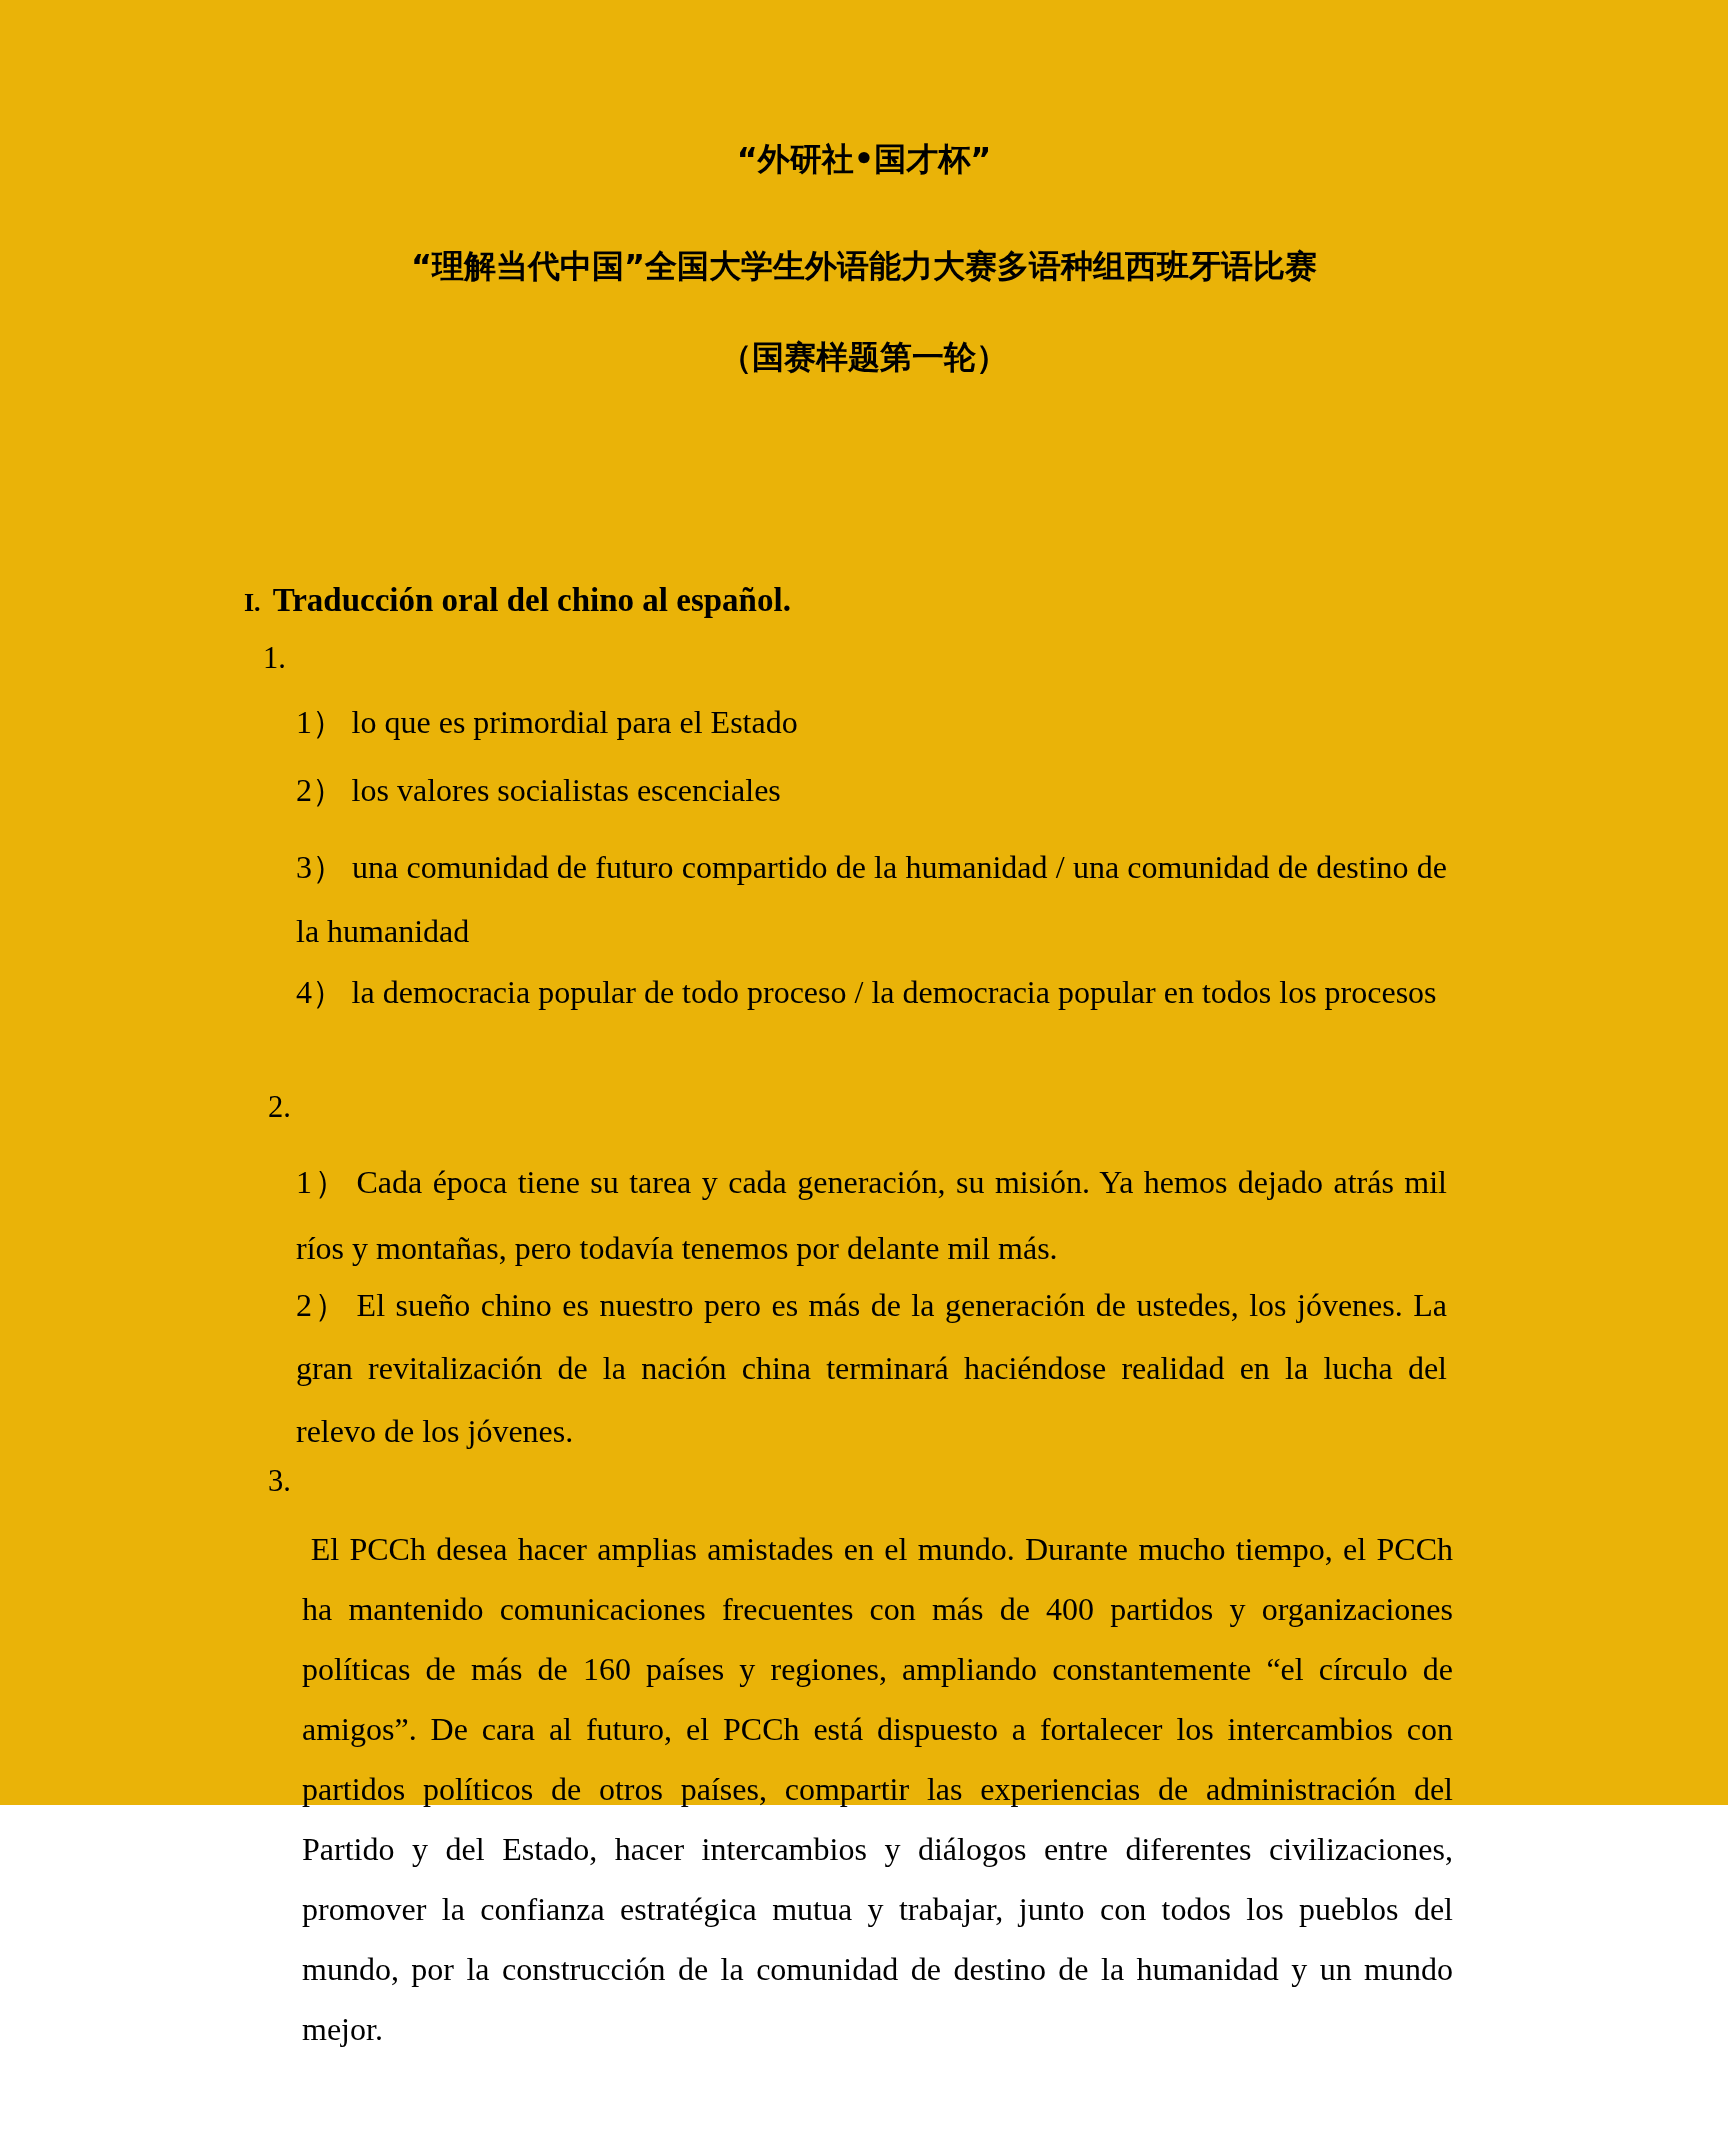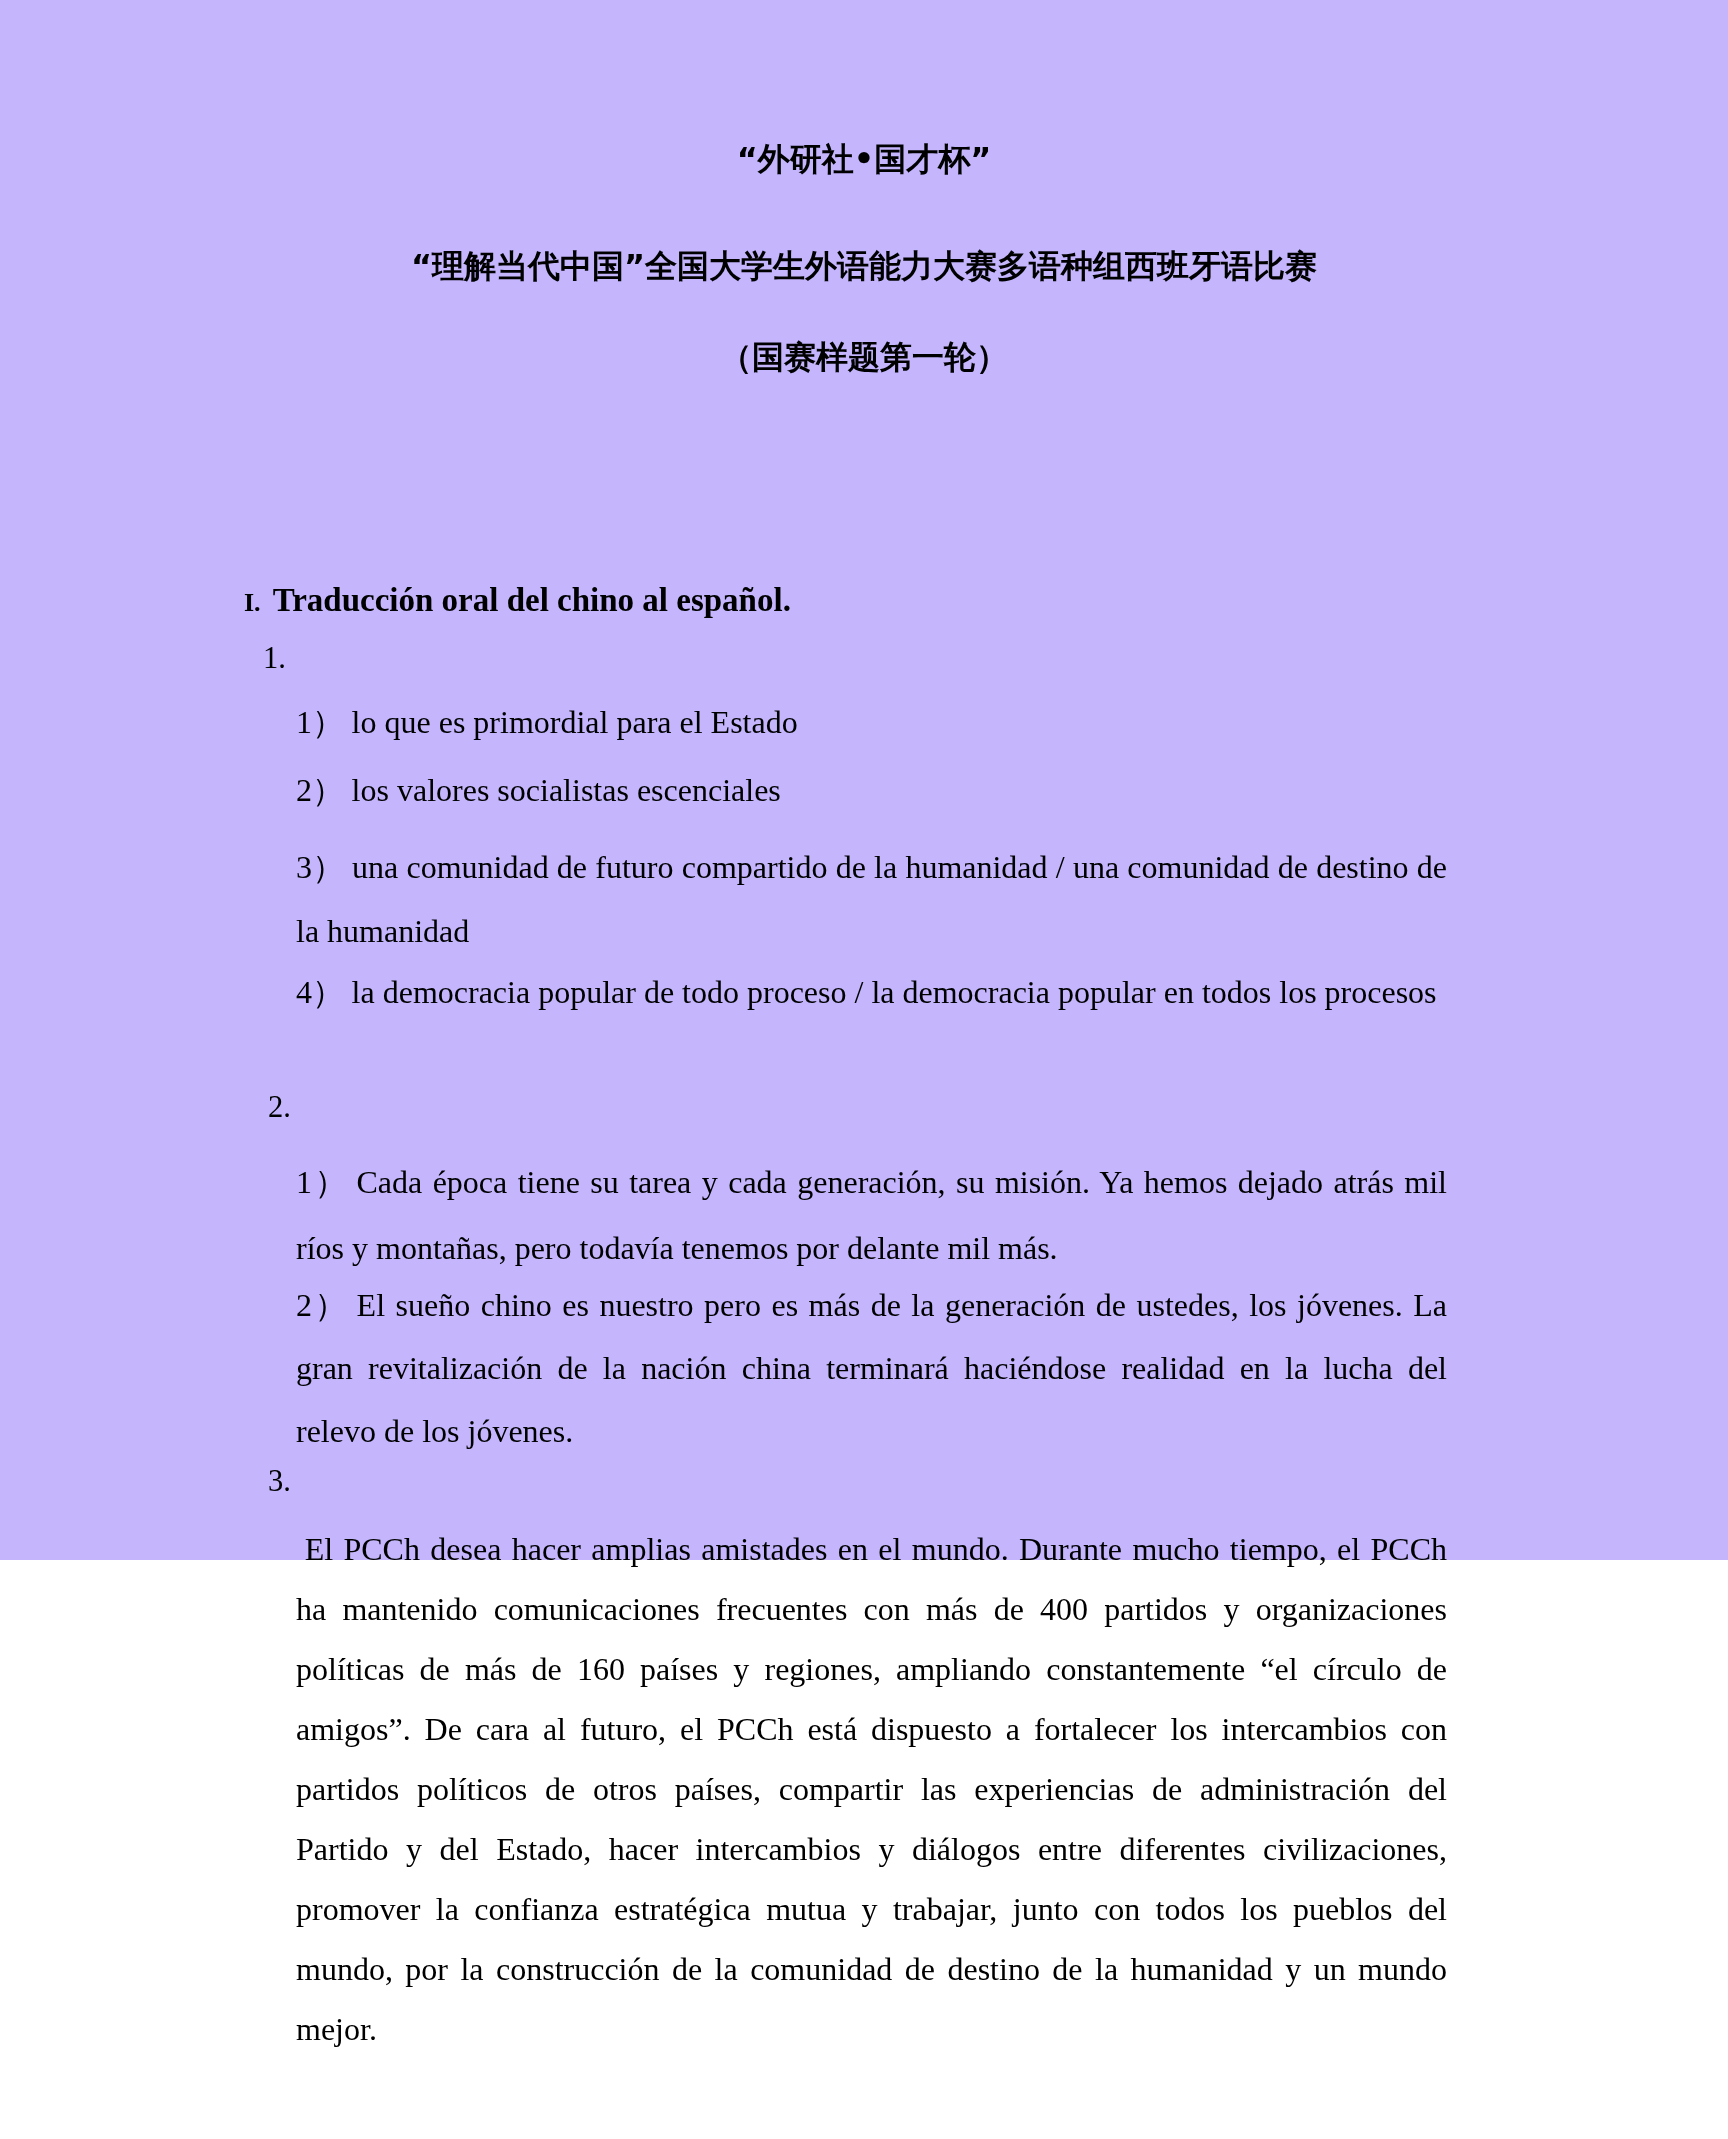--- a/index.html
+++ b/index.html
@@ -13,22 +13,22 @@
     position: relative;
     overflow: hidden;
     color: #000000;
     font-family: "Liberation Serif", "DejaVu Serif", serif;
   }
   .page {
     position: absolute;
     left: 0;
     top: 0;
     width: 1728px;
-    height: 1560px;
-    background: #c4b5fd;
+    height: 1805px;
+    background: #eab308;
   }
   .title {
     position: absolute;
     left: 0;
     width: 1728px;
     text-align: center;
     font-family: "DejaVu Sans", "Liberation Sans", sans-serif;
     font-weight: bold;
     font-size: 32px;
     line-height: 44px;
@@ -81,20 +81,21 @@
 
   
   #a2-1 { top: 1149px; line-height: 66px; }
   #a2-2 { top: 1274px; line-height: 63px; }
 
   
   #a3-1 {
     top: 1519px;
     line-height: 60px;
     text-indent: 8.7px;
+    margin-left: 6px;
   }
 </style>
 </head>
 <body>
 
 <div class="page">
 
   <div id="t1" class="title">“外研社•国才杯”</div>
   <div id="t3" class="title">（国赛样题第一轮）</div>
   <div id="t2" class="title">“理解当代中国”全国大学生外语能力大赛多语种组西班牙语比赛</div>

